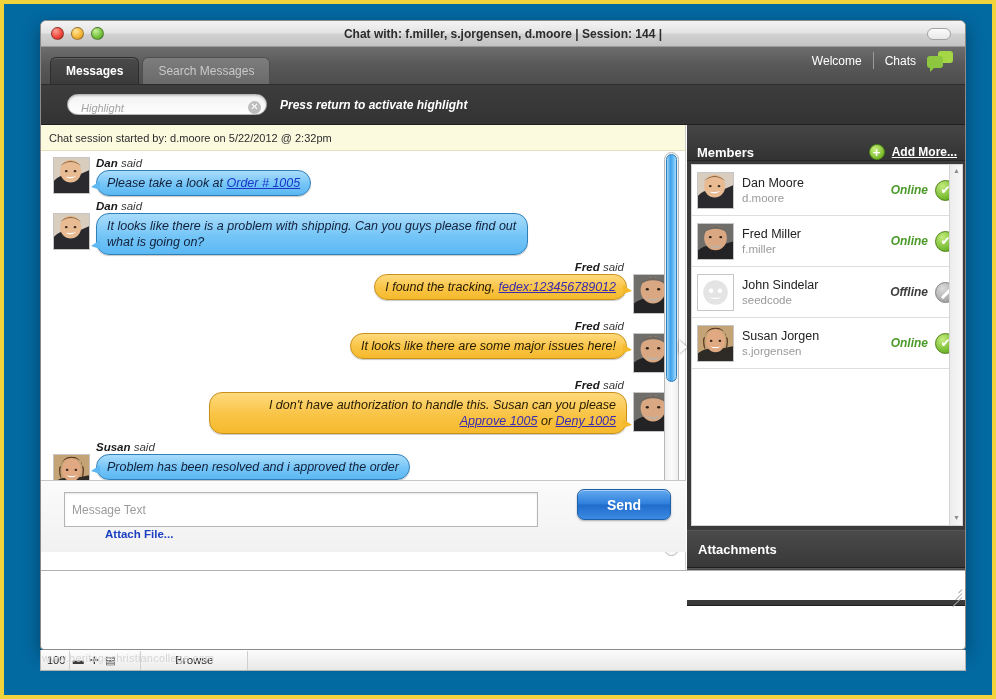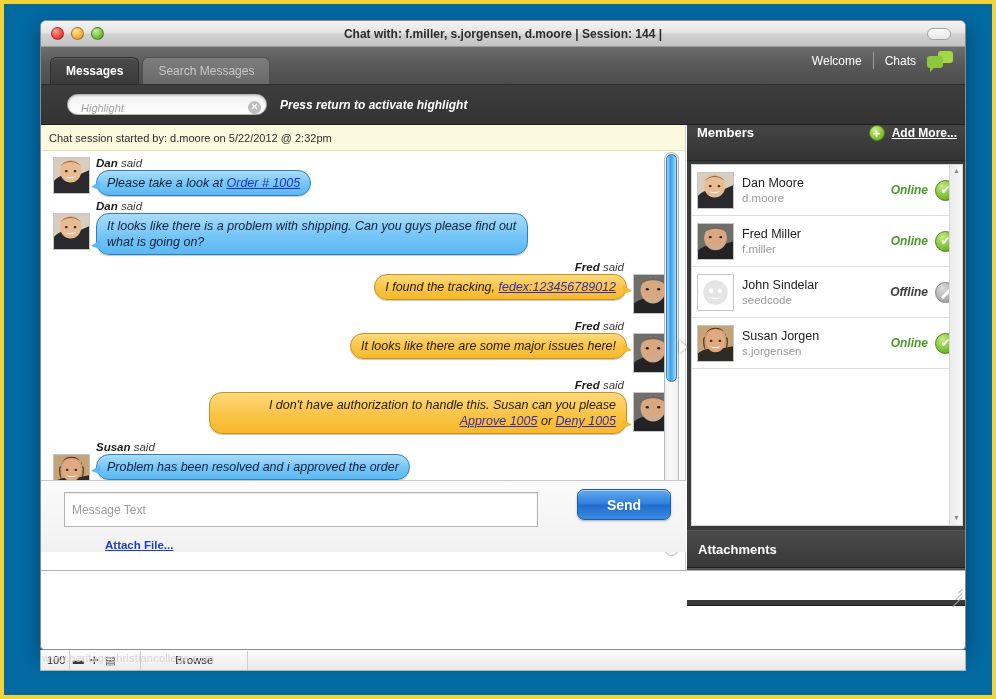--- a/index.html
+++ b/index.html
@@ -230,21 +230,21 @@
     filter: drop-shadow(0 0 1px rgba(0,0,0,.5));
   }
 
   
   #sidebar {
     position: absolute; left: 646px; top: 0;
     width: 280px; height: 459px;
     background: #3a3a3a;
   }
   #members-header {
-    height: 36px; display: flex; align-items: flex-start;
+    height: 36px; display: flex; align-items: flex-end;
     background: linear-gradient(to bottom,#454545,#333333);
     padding: 0 10px;
     border-bottom: 1px solid #252525;
   }
   #members-title { font-size: 13px; color: #ffffff; font-weight: bold; }
   #add-more-wrap { margin-left: auto; display: flex; align-items: center; gap: 7px; cursor: pointer; }
   #plus-icon {
     width: 16px; height: 16px; border-radius: 50%;
     background: radial-gradient(circle at 35% 30%, #c9ee7d, #7dbb2e 70%, #5d9620);
     color: #ffffff; font-size: 13px; font-weight: bold;
@@ -340,23 +340,23 @@
   #send-button {
     position: absolute; left: 536px; top: 8px;
     width: 94px; height: 31px;
     border-radius: 7px; border: 1px solid #1d5fa8;
     background: linear-gradient(to bottom,#63a9ef 0%,#2f7fdc 48%,#1f6ccb 52%,#3d8ae4 100%);
     color: #ffffff; font-size: 14px; font-weight: bold;
     cursor: pointer;
     box-shadow: inset 0 1px 0 rgba(255,255,255,.45), 0 1px 2px rgba(0,0,0,.3);
   }
   #attach-link {
-    position: absolute; left: 64px; top: 58px;
+    position: absolute; left: 64px; top: 47px;
     font-size: 11.5px; font-weight: bold; color: #1b3fc0;
-    text-decoration: underline; cursor: pointer;
+    cursor: pointer;
   }
 
   
   #hint-strip {
     position: absolute; left: 0; top: 531px;
     width: 924px; height: 18px;
     background: #c4c4c4;
     border-top: 1px solid #a8a8a8;
     font-size: 10.5px; color: #3a3a3a;
     text-align: right; line-height: 18px; padding-right: 18px;

